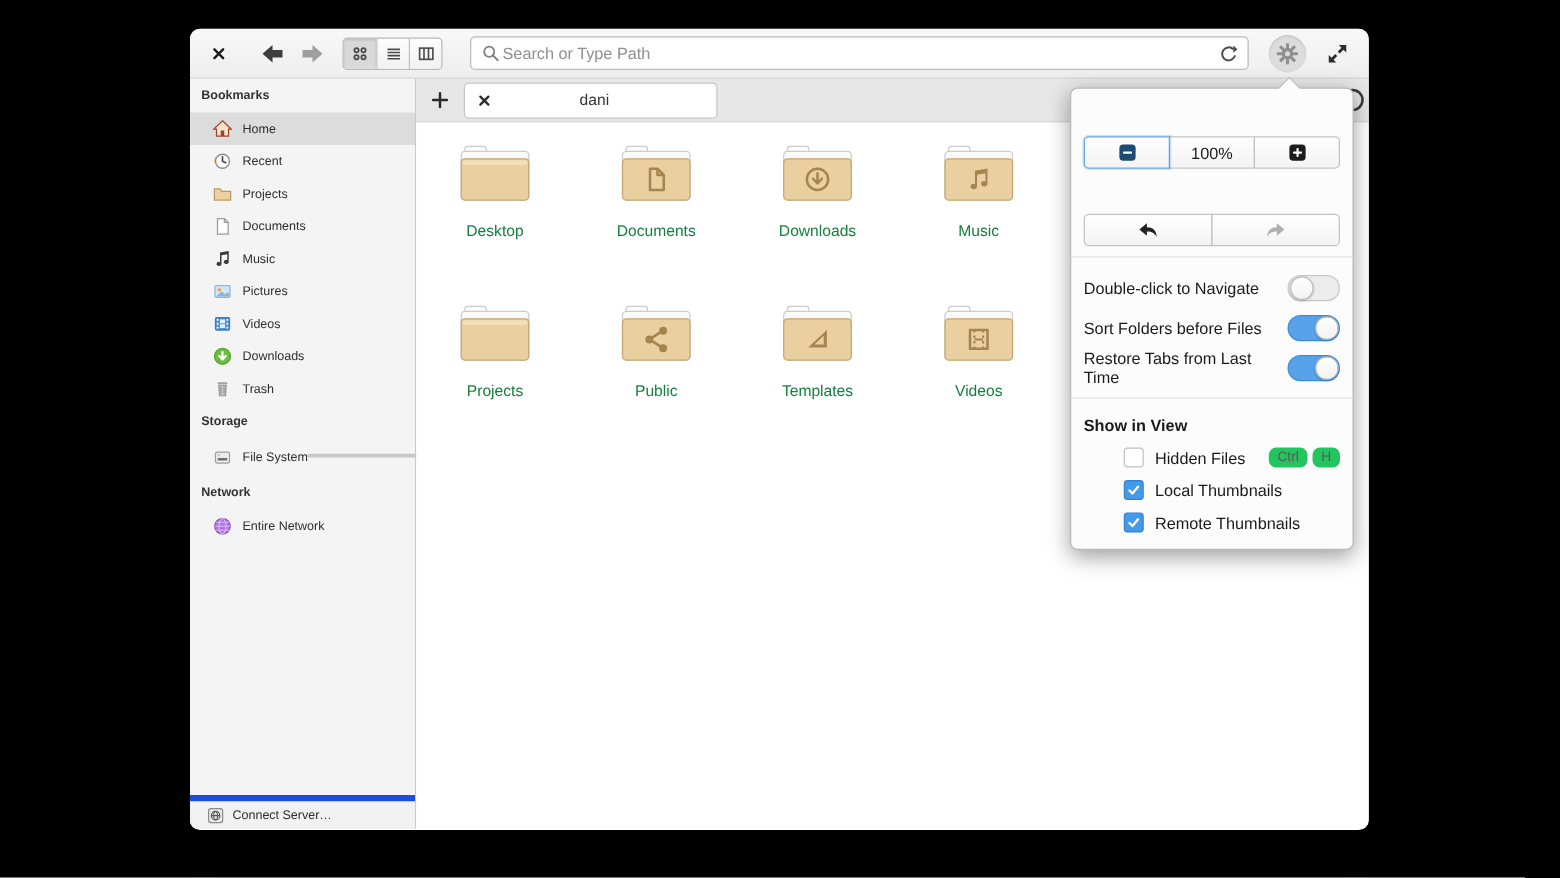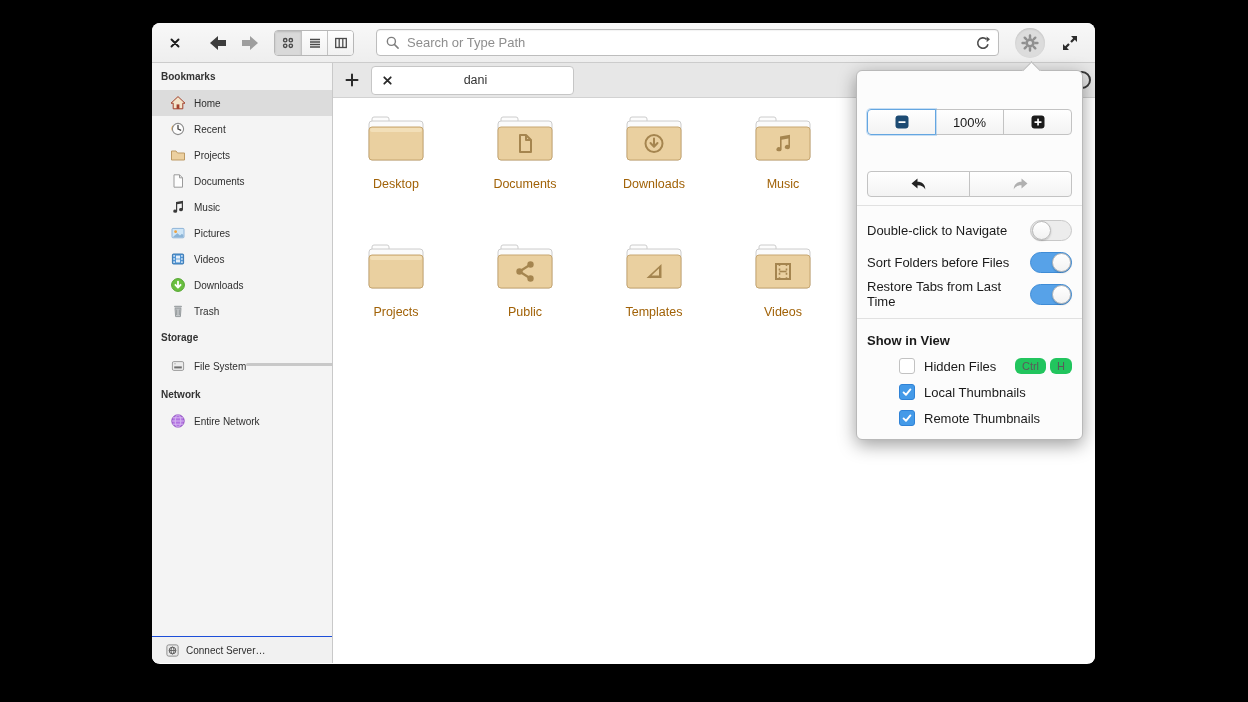--- a/index.html
+++ b/index.html
@@ -35,21 +35,21 @@
   .view-btn:first-child { border-left:none; }
   .view-btn.active { background:#d9d9d9; box-shadow:inset 0 1px 2px rgba(0,0,0,.15); }
   .search-bar {
     flex:1; height:27px; margin:0 16px 0 22px;
     border:1px solid #bdbdbd; border-radius:4px; background:#fff;
     display:flex; align-items:center; padding:0 8px;
     box-shadow:inset 0 1px 1px rgba(0,0,0,.05);
   }
   .search-bar input {
     flex:1; border:none; outline:none; background:transparent;
-    font:13px "Liberation Sans", sans-serif; color:#a16207; margin-left:7px;
+    font:13px "Liberation Sans", sans-serif; color:#a16207; margin-left:2px;
   }
   .search-bar input::placeholder { color:#8e8e8e; }
   .gear-btn { width:30px; height:30px; border-radius:50%; background:#dcdcdc; box-shadow:inset 0 1px 2px rgba(0,0,0,.12); }
   .fullscreen-btn { width:26px; height:26px; margin-left:12px; }
 
   
   .win-body { display:flex; height:600px; }
   .sidebar {
     width:181px; background:#f4f4f4; border-right:1px solid #c9c9c9;
     position:relative; flex:none; font-size:10px; color:#2e2e2e;
@@ -57,21 +57,21 @@
   .sb-header { height:27px; display:flex; align-items:center; padding-left:9px; font-weight:bold; color:#333; }
   .sb-item { height:26px; display:flex; align-items:center; padding-left:18px; }
   .sb-item.selected { background:#dcdcdc; }
   .sb-item .label { margin-left:8px; white-space:nowrap; }
   .sb-item svg { flex:none; }
   .fs-col { margin-left:8px; display:flex; flex-direction:row; justify-content:center; }
   .fs-bar { width:112px; height:3px; background:#c8c8c8; border-radius:2px; margin-top:2px; overflow:hidden; }
   .fs-bar-fill { height:100%; background:#5d5d5d; border-radius:2px; }
   .sb-footer {
     position:absolute; left:0; right:0; bottom:0; height:27px;
-    border-top:1px solid #1d4ed8; display:flex; align-items:center; padding-left:13px;
+    border-top:5px solid #1d4ed8; display:flex; align-items:center; padding-left:13px;
     background:#f1f1f1;
   }
   .sb-footer .label { margin-left:6px; }
 
   .main { flex:1; display:flex; flex-direction:column; position:relative; }
   .tabbar {
     height:35px; background:#e7e7e7; border-bottom:1px solid #d2d2d2;
     display:flex; align-items:center; position:relative;
   }
   .newtab-btn { width:30px; height:30px; margin-left:4px; display:flex; align-items:center; justify-content:center; }
@@ -81,21 +81,21 @@
     display:flex; align-items:center; font-size:12.5px; color:#333;
   }
   .tab-close { width:30px; display:flex; align-items:center; justify-content:center; }
   .tab-title { flex:1; text-align:center; padding-right:24px; }
   .tab-history {
     position:absolute; right:4px; top:8px; width:18px; height:18px;
     border:2px solid #3a3a3a; border-radius:50%; z-index:5; background:transparent;
   }
   .files { flex:1; background:#fff; position:relative; }
   .tile { position:absolute; width:116px; text-align:center; }
-  .tile .fname { margin-top:7px; font-size:12.5px; color:#a16207; }
+  .tile .fname { margin-top:7px; font-size:12.5px; color:#15803d; }
 
   
   .popover {
     position:absolute; left:704px; top:47px; width:227px; z-index:30;
     background:#fcfcfc; border:1px solid #b9b9b9; border-radius:6px;
     box-shadow:0 5px 18px rgba(0,0,0,.38);
     padding:8px 10px;
     font-size:13px; color:#1a1a1a;
   }
   .popover::before {

